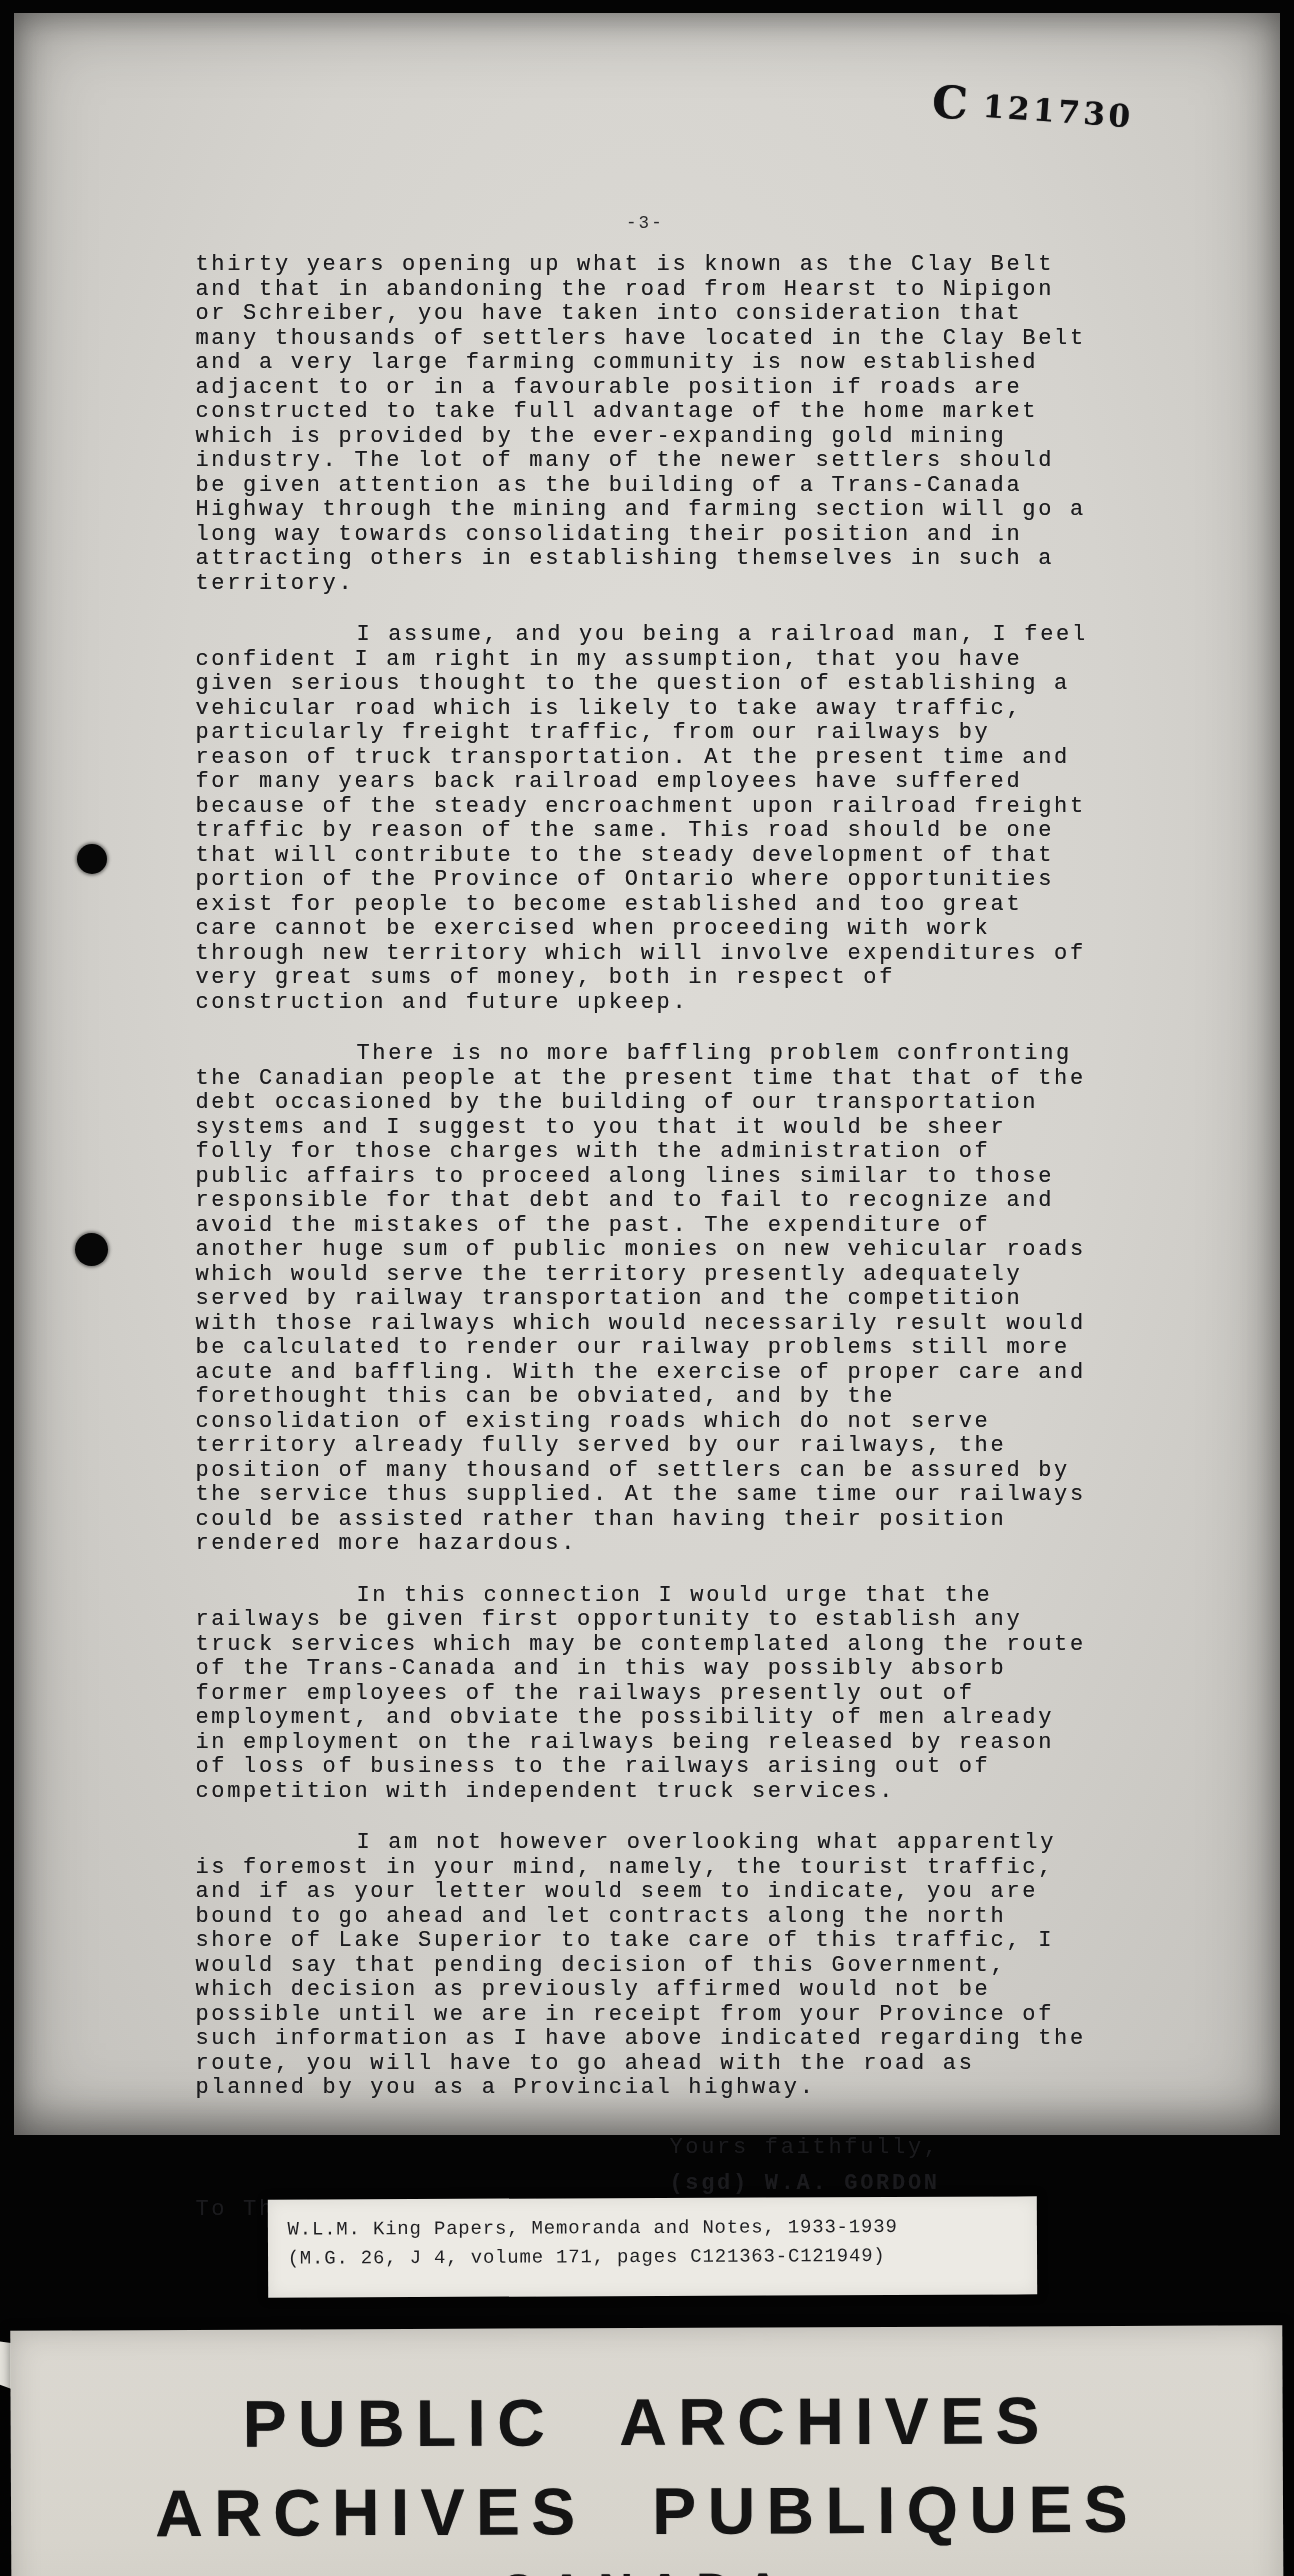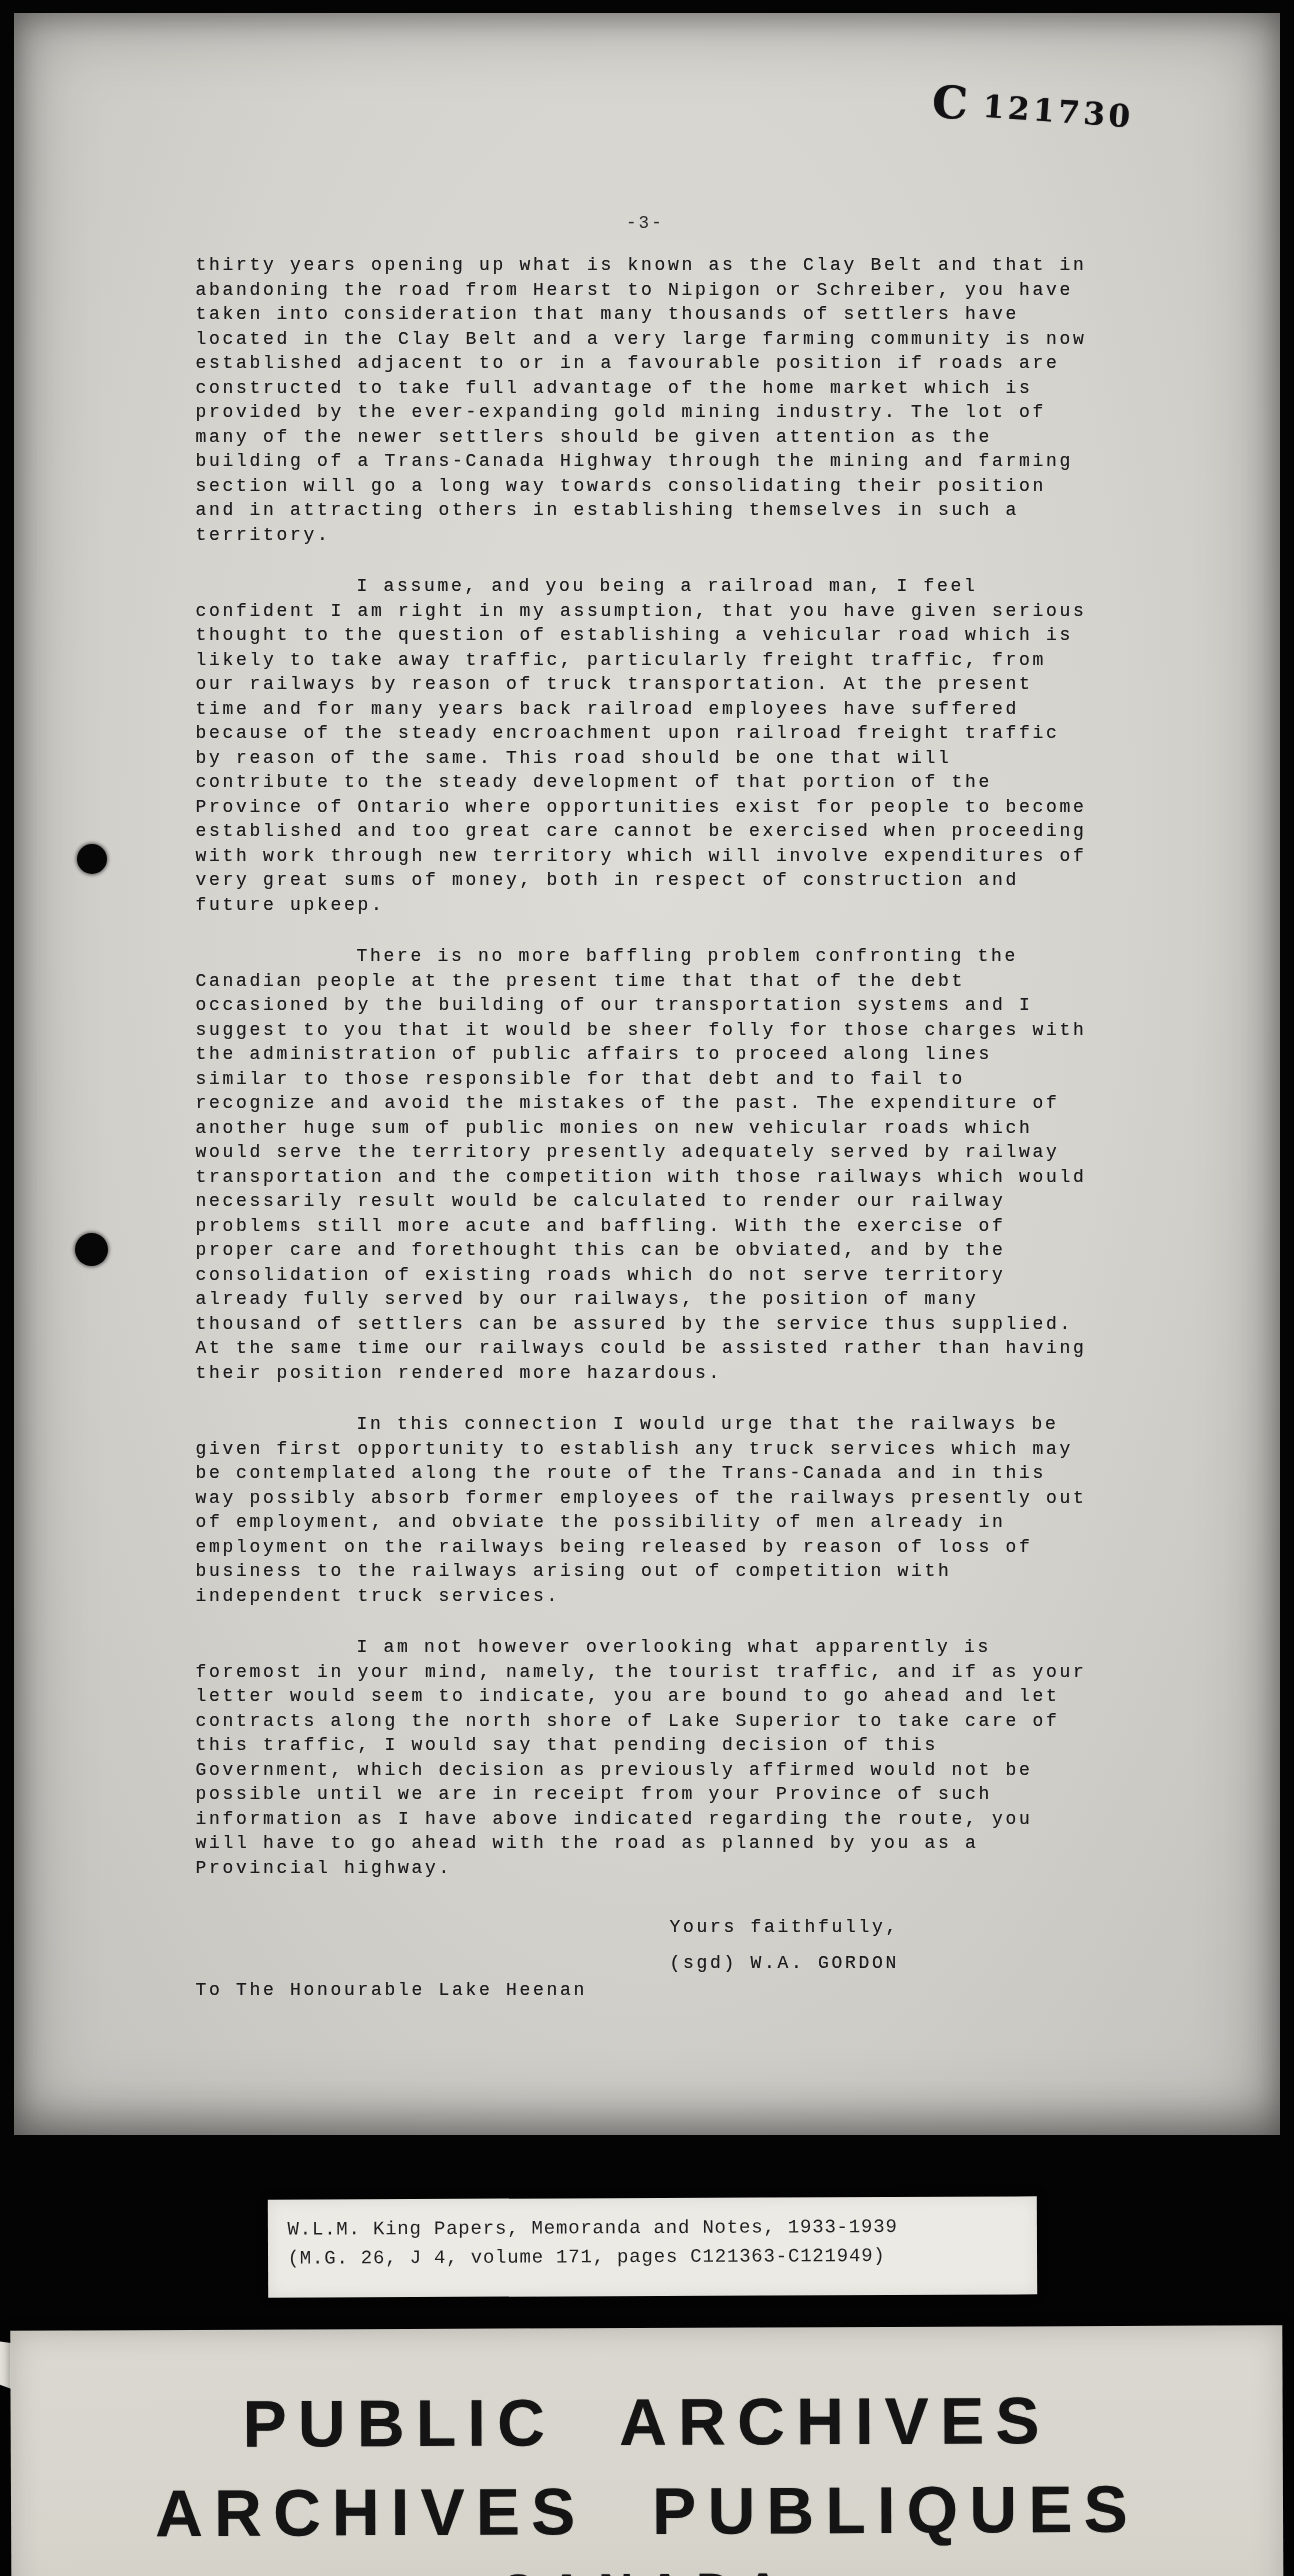--- a/index.html
+++ b/index.html
@@ -62,30 +62,30 @@
     letter-spacing: 2.1px;
     color: #2a2a2c;
   }
 
   .letter-body {
     position: absolute;
     left: 181px;
     top: 240px;
     width: 901px;
     color: #1b1b1e;
-    font-size: 18px;
+    font-size: 22px;
     line-height: 24.5px;
     letter-spacing: 2.7px;
     text-shadow: 0 0 0.5px rgba(20,20,20,0.55);
   }
   .letter-body p { margin: 0 0 27px 0; }
   .letter-body p.indent { text-indent: 161px; }
 
   .closing-salutation { margin: 35px 0 0 474px !important; }
-  .signature-line     { margin: 11.3px 0 0 474px !important; }
+  .signature-line     { margin: 11.3px 0 0 474px !important; font-weight: bold; }
   .addressee-line     { margin: 2.1px 0 0 0 !important; }
 
   
   .reference-label {
     position: absolute;
     left: 268px;
     top: 2198px;
     width: 769px;
     height: 98px;
     background: #eceae4;

